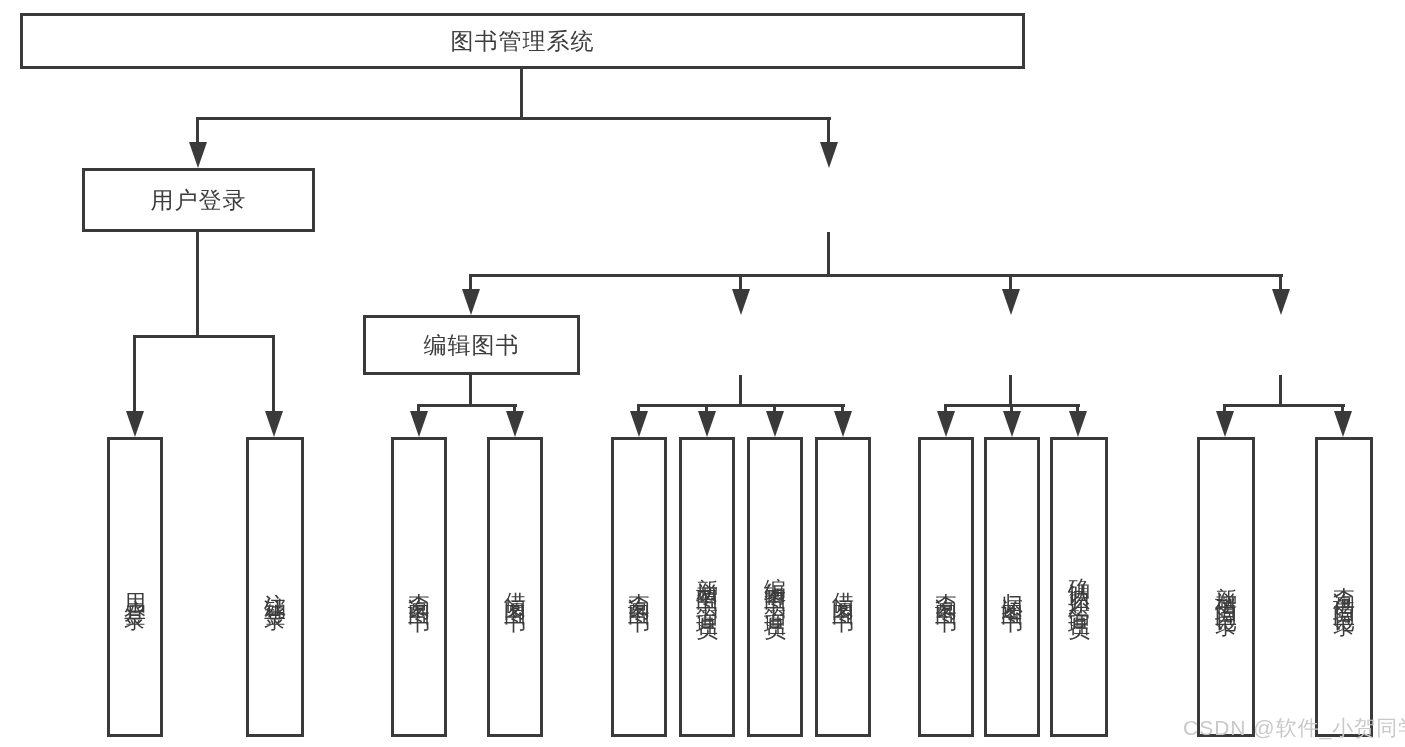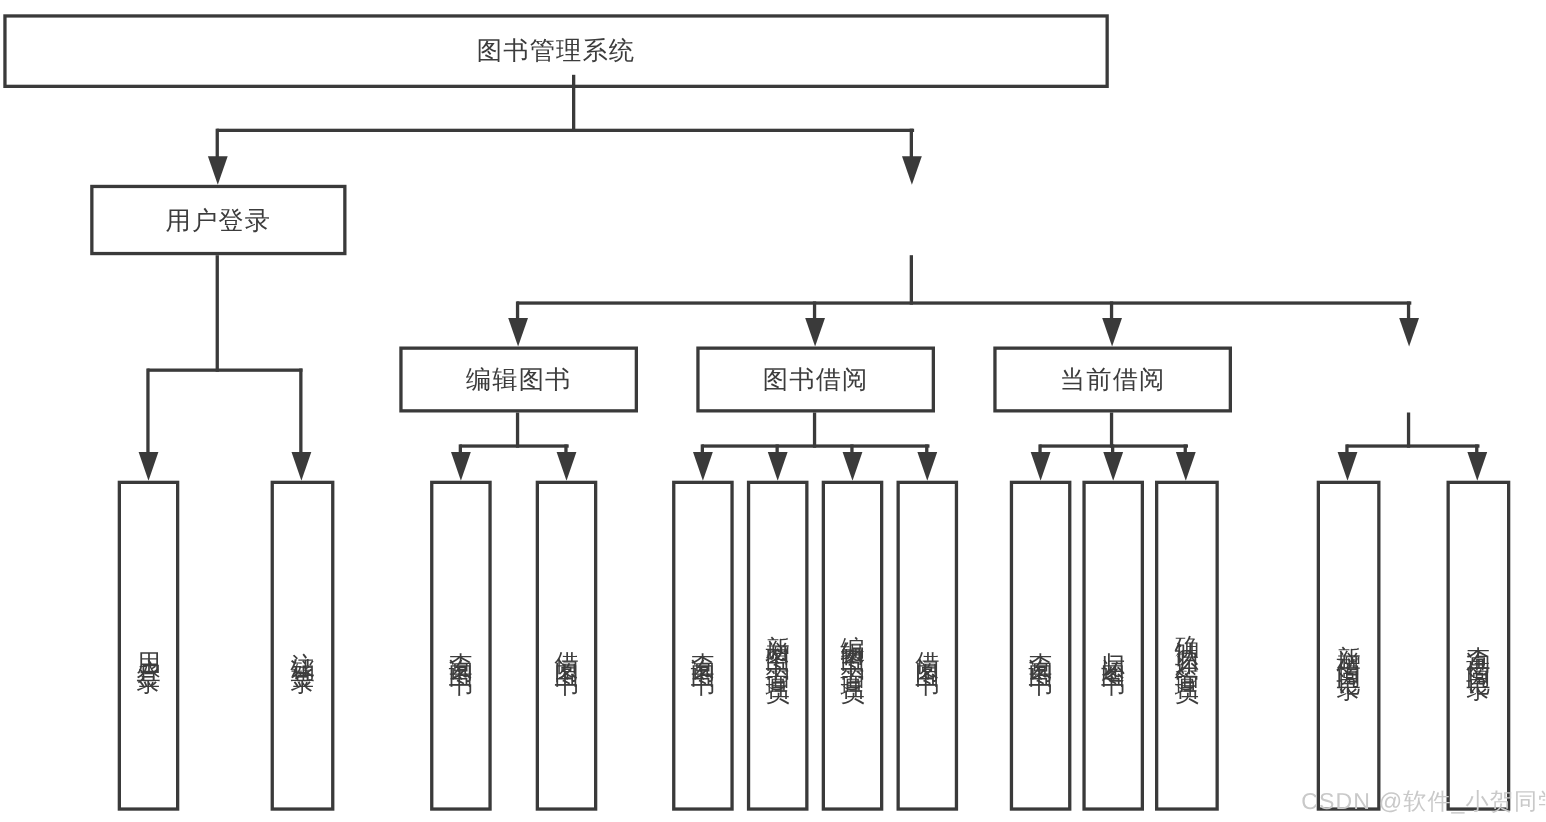--- a/index.html
+++ b/index.html
@@ -57,21 +57,21 @@
     letter-spacing: 1px;
     z-index: 5;
     white-space: nowrap;
   }
 </style>
 </head>
 <body>
 
 <div class="canvas">
 
-  <div class="box" style="left:3px;top:13px;width:1005px;height:67px">图书管理系统</div>
+  <div class="box" style="left:20px;top:13px;width:1005px;height:56px">图书管理系统</div>
 
   <div class="vline" style="left:520px;top:68px;height:52px"></div>
   <div class="hline" style="left:197px;top:117px;width:634px"></div>
   <div class="vline" style="left:196px;top:117px;height:33px"></div>
   <div class="ah" style="left:189px;top:142px"></div>
   <div class="vline" style="left:827px;top:117px;height:33px"></div>
   <div class="ah" style="left:820px;top:142px"></div>
 
   <div class="box" style="left:82px;top:168px;width:233px;height:64px">用户登录</div>
 
@@ -87,22 +87,20 @@
   <div class="vline" style="left:469px;top:274px;height:25px"></div>
   <div class="ah" style="left:462px;top:289px"></div>
   <div class="vline" style="left:739px;top:274px;height:25px"></div>
   <div class="ah" style="left:732px;top:289px"></div>
   <div class="vline" style="left:1009px;top:274px;height:25px"></div>
   <div class="ah" style="left:1002px;top:289px"></div>
   <div class="vline" style="left:1279px;top:274px;height:25px"></div>
   <div class="ah" style="left:1272px;top:289px"></div>
 
   <div class="box" style="left:363px;top:315px;width:217px;height:60px">编辑图书</div>
-  <div class="box" style="left:633px;top:315px;width:217px;height:60px">图书借阅</div>
-  <div class="box" style="left:903px;top:315px;width:217px;height:60px">当前借阅</div>
 
   <div class="vline" style="left:469px;top:375px;height:32px"></div>
   <div class="hline" style="left:418px;top:404px;width:99px"></div>
   <div class="vline" style="left:417px;top:404px;height:15px"></div>
   <div class="ah" style="left:410px;top:411px"></div>
   <div class="vline" style="left:513px;top:404px;height:15px"></div>
   <div class="ah" style="left:506px;top:411px"></div>
 
   <div class="vline" style="left:739px;top:375px;height:32px"></div>
   <div class="hline" style="left:638px;top:404px;width:207px"></div>

